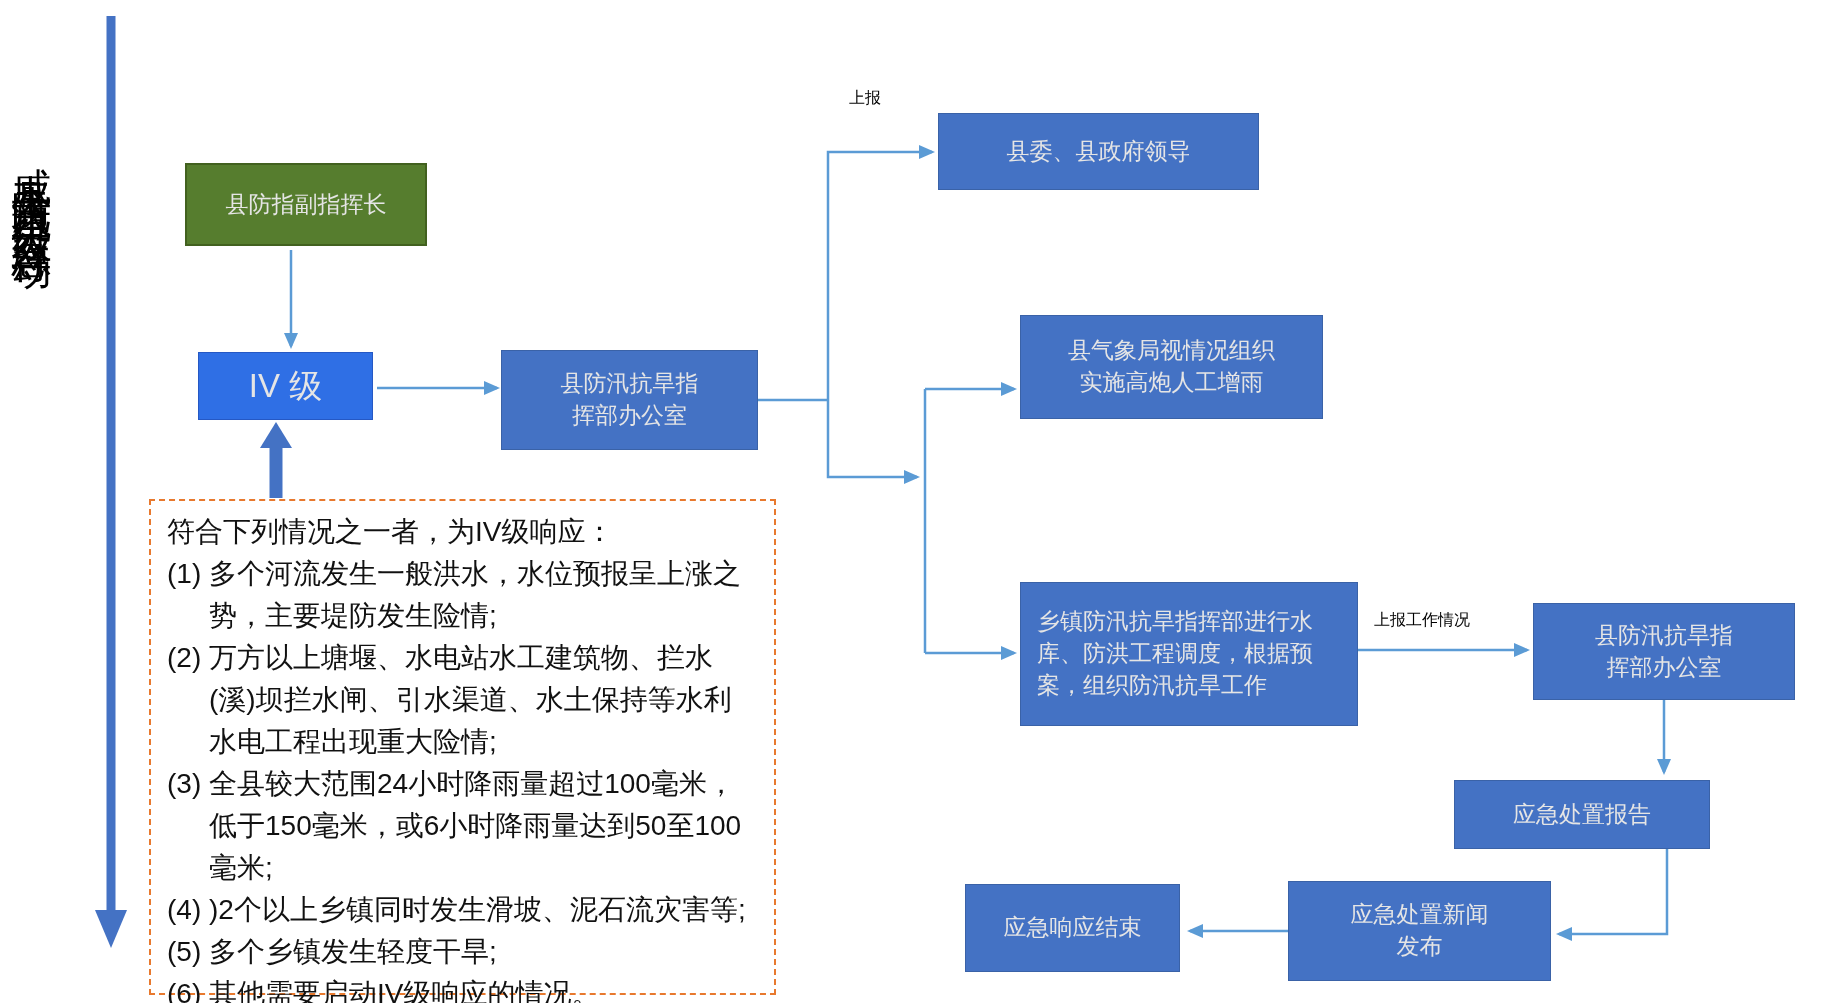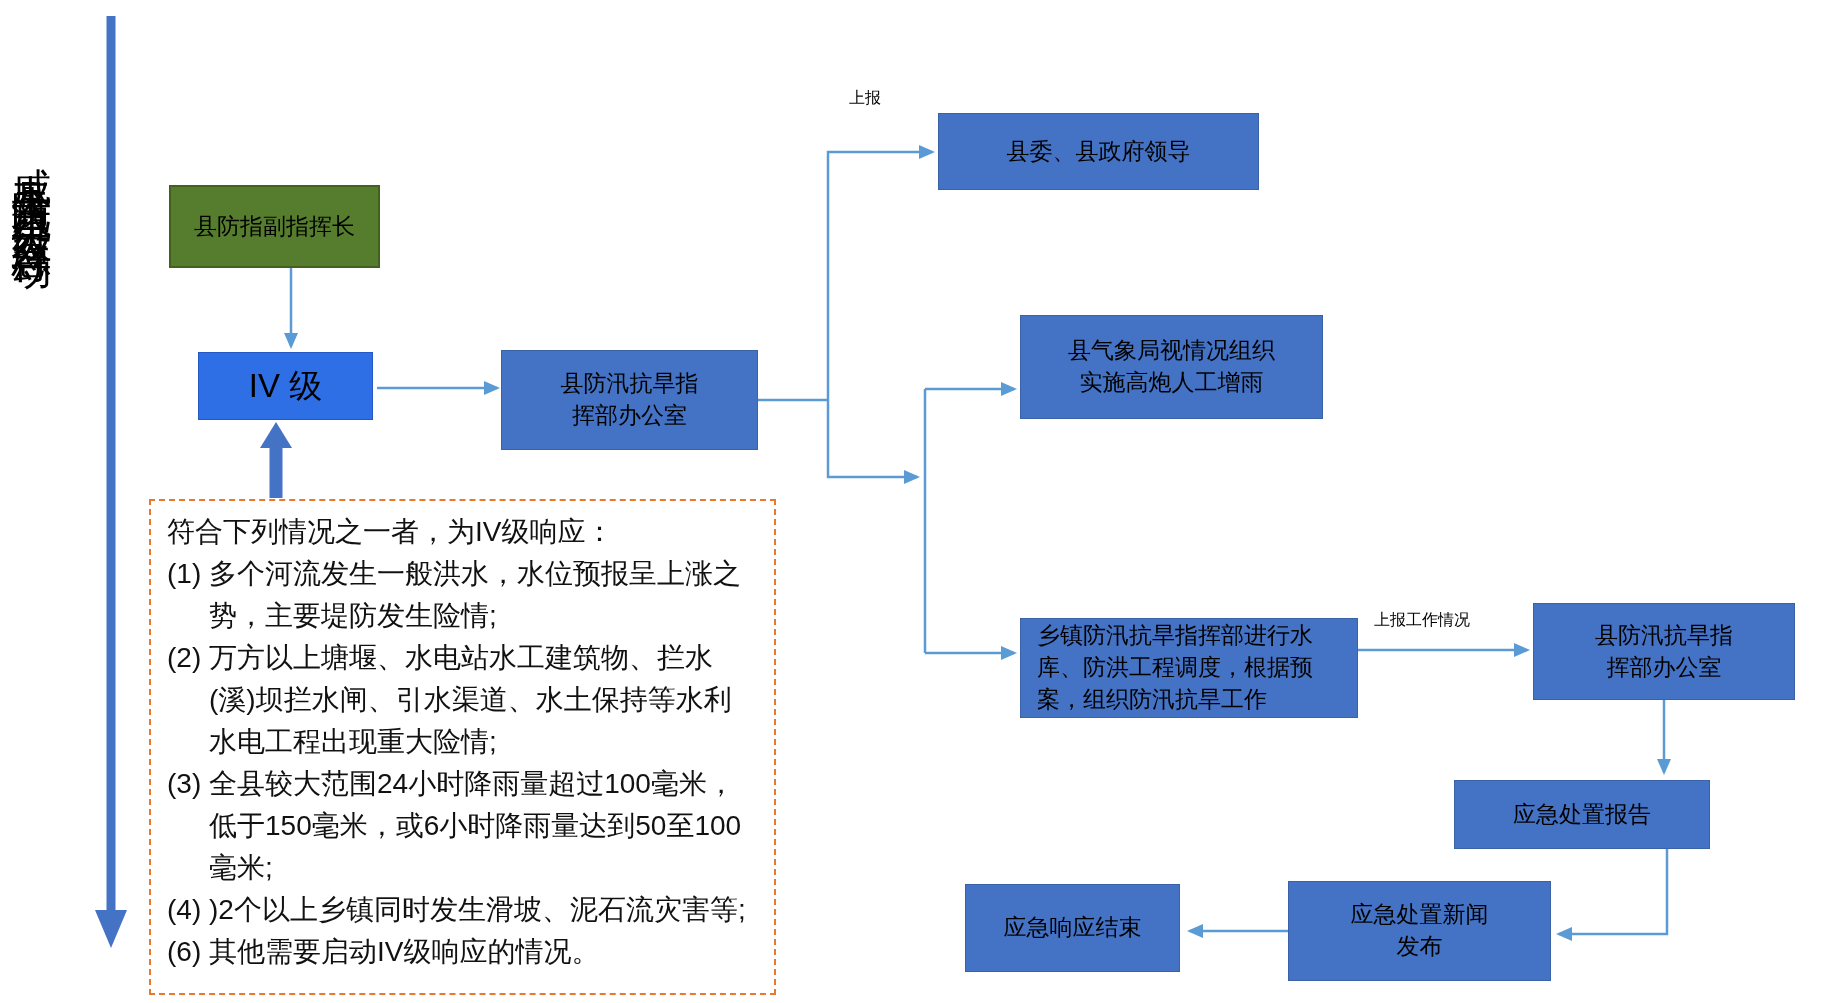--- a/index.html
+++ b/index.html
@@ -10,21 +10,21 @@
   .vtitle {
     position:absolute; left:12px; top:136px;
     writing-mode:vertical-lr; text-orientation:upright;
     font-size:40px; letter-spacing:7px; color:#000; line-height:1;
   }
 
   svg.wires { position:absolute; left:0; top:0; width:1827px; height:1003px; }
 
   .node {
     position:absolute; display:flex; align-items:center; justify-content:center;
-    text-align:center; color:#000000; font-size:23px; line-height:1.38;
+    text-align:center; color:#e5e5e5; font-size:23px; line-height:1.38;
     white-space:pre-line;
   }
   .blue   { background:#4472C4; border:1px solid #3A62A7; }
   .bright { background:#2F6FE5; border:1px solid #2558C4; font-size:33px; }
   .green  { background:#567D2E; border:2px solid #42611F; }
   .left-text { text-align:left; justify-content:flex-start; padding:8px 16px; }
 
   .edge-label { position:absolute; color:#000; font-size:16px; white-space:nowrap; }
 
   .cond {
@@ -68,33 +68,33 @@
     <line x1="925" y1="389" x2="925" y2="653" stroke="#5B9BD5" stroke-width="2.5"></line>
     <line x1="925" y1="389" x2="1014" y2="389" stroke="#5B9BD5" stroke-width="2.5" marker-end="url(#ah)"></line>
     <line x1="925" y1="653" x2="1014" y2="653" stroke="#5B9BD5" stroke-width="2.5" marker-end="url(#ah)"></line>
 
     <line x1="1358" y1="650" x2="1527" y2="650" stroke="#5B9BD5" stroke-width="2.5" marker-end="url(#ah)"></line>
     <line x1="1664" y1="700" x2="1664" y2="772" stroke="#5B9BD5" stroke-width="2.5" marker-end="url(#ah)"></line>
     <path d="M1667,849 V934 H1559" stroke="#5B9BD5" stroke-width="2.5" fill="none" marker-end="url(#ah)"></path>
     <line x1="1288" y1="931" x2="1190" y2="931" stroke="#5B9BD5" stroke-width="2.5" marker-end="url(#ah)"></line>
   </svg>
 
-  <div class="node green" style="left:169px; top:163px; width:211px; height:83px;margin-top:22px;">县防指副指挥长</div>
+  <div class="node green" style="left:185px; top:163px; width:242px; height:83px;">县防指副指挥长</div>
 
   <div class="node bright" style="left:198px; top:352px; width:175px; height:68px;">IV 级</div>
 
   <div class="node blue" style="left:501px; top:350px; width:257px; height:100px;">县防汛抗旱指
 挥部办公室</div>
 
   <div class="node blue" style="left:938px; top:113px; width:321px; height:77px;">县委、县政府领导</div>
 
   <div class="node blue" style="left:1020px; top:315px; width:303px; height:104px;">县气象局视情况组织
 实施高炮人工增雨</div>
 
-  <div class="node blue left-text" style="left:1020px; top:582px; width:338px; height:100px;margin-top:36px;">乡镇防汛抗旱指挥部进行水
+  <div class="node blue left-text" style="left:1020px; top:582px; width:338px; height:144px;">乡镇防汛抗旱指挥部进行水
 库、防洪工程调度，根据预
 案，组织防汛抗旱工作</div>
 
   <div class="node blue" style="left:1533px; top:603px; width:262px; height:97px;">县防汛抗旱指
 挥部办公室</div>
 
   <div class="node blue" style="left:1454px; top:780px; width:256px; height:69px;">应急处置报告</div>
 
   <div class="node blue" style="left:1288px; top:881px; width:263px; height:100px;">应急处置新闻
 发布</div>
@@ -103,16 +103,17 @@
 
   <div class="edge-label" style="left:849px; top:88px;">上报</div>
   <div class="edge-label" style="left:1374px; top:610px;">上报工作情况</div>
 
   <div class="cond">
     <div>符合下列情况之一者，为IV级响应：</div>
     <div class="cond-item"><span>(1)</span> <span>多个河流发生一般洪水，水位预报呈上涨之势，主要堤防发生险情;</span></div>
     <div class="cond-item"><span>(2)</span> <span>万方以上塘堰、水电站水工建筑物、拦水(溪)坝拦水闸、引水渠道、水土保持等水利水电工程出现重大险情;</span></div>
     <div class="cond-item"><span>(3)</span> <span>全县较大范围24小时降雨量超过100毫米，低于150毫米，或6小时降雨量达到50至100毫米;</span></div>
     <div class="cond-item"><span>(4)</span> <span>)2个以上乡镇同时发生滑坡、泥石流灾害等;</span></div>
+    <div class="cond-item"><span>(5)</span> <span>多个乡镇发生轻度干旱;</span></div>
     <div class="cond-item"><span>(6)</span> <span>其他需要启动IV级响应的情况。</span></div>
   </div>
 
 </div>
 
 </body></html>

